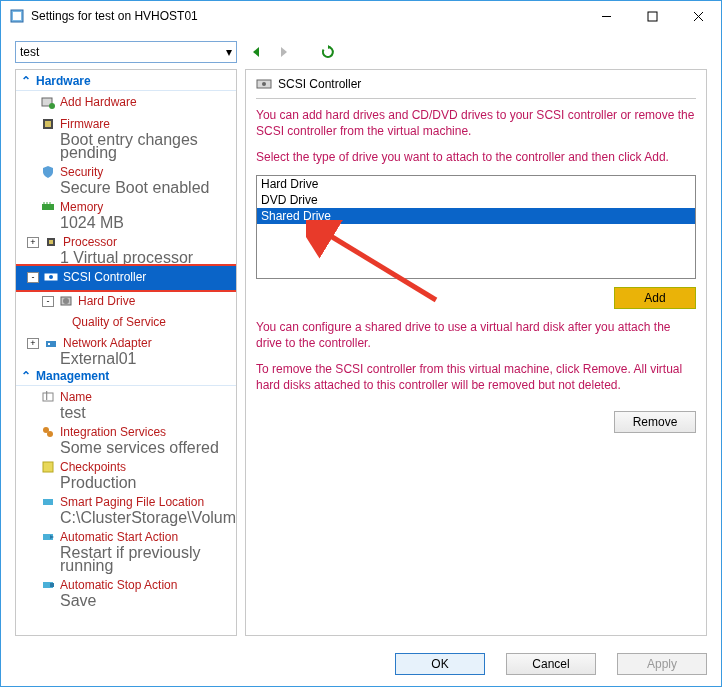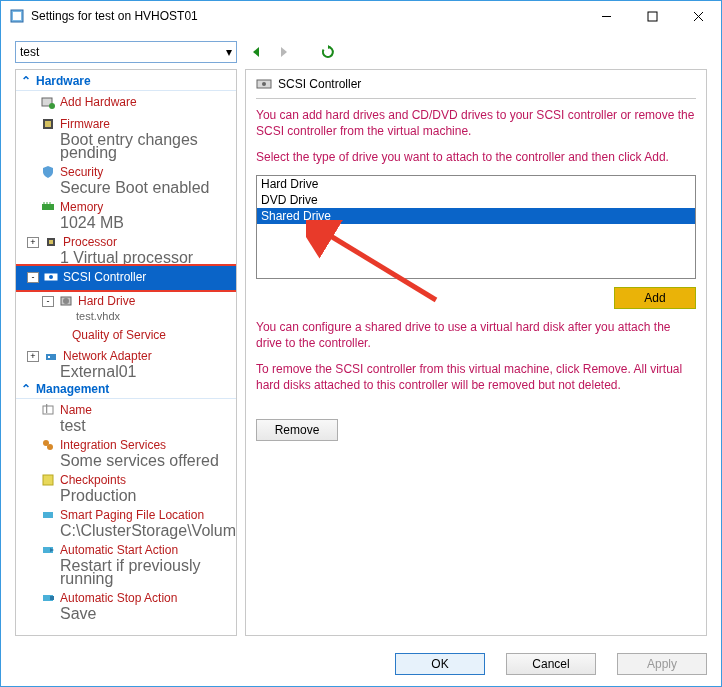--- a/index.html
+++ b/index.html
@@ -34,21 +34,21 @@
 .rp-header .h-icon { width: 16px; height: 16px; }
 .rp-text { color: #be185d; line-height: 16px; margin-bottom: 10px; }
 .drivebox { border: 1px solid #888; height: 104px; background: #fff; margin-bottom: 8px; }
 .drivebox .opt { padding: 1px 4px; }
 .drivebox .opt.sel { background: #0a64c8; color: #fff; }
 .addrow { display: flex; justify-content: flex-end; margin-bottom: 10px; }
 .btn { min-width: 82px; height: 22px; border: 1px solid #adadad; background: linear-gradient(#f8f8f8,#e8e8e8); padding: 0 12px; display:inline-flex; align-items:center; justify-content:center; }
 .btn.yellow { background: #eab308; border-color: #a6b000; text-align: center; }
 .btn.primary { border-color: #2a7ac8; background: #e7f2fb; }
 .btn.disabled { color: #9a9a9a; background: #f2f2f2; }
-.removerow { display: flex; justify-content: flex-start; margin-top: 16px; }
+.removerow { display: flex; justify-content: flex-end; margin-top: 8px; }
 .footer { height: 44px; border-top: 0; display: flex; justify-content: flex-end; align-items: center; gap: 21px; padding: 0 14px; }
 .arrow-annot { position: absolute; top: 150px; left: 60px; pointer-events: none; }
 svg { display: block; }
 </style>
 </head>
 <body>
 
 <div class="titlebar">
   <span class="title-icon">
     <svg width="16" height="16">
@@ -199,21 +199,20 @@
           <span style="width:18px"></span>
           <span class="exp">-</span>
           <span class="ico">
             <svg width="14" height="14">
               <rect x="2" y="3" width="10" height="8" fill="#c8c8c8" stroke="#666"></rect>
               <circle cx="7" cy="7" r="3" fill="#888"></circle>
             </svg>
           </span>
           <span class="lbl">Hard Drive</span>
         </div>
-      <div class="tree-sub2">test.vhdx</div>
     </div>
 
     <div class="tree-item">
       <div class="tree-row">
           <span class="indent3"></span>
           <span class="lbl">Quality of Service</span>
         </div>
     </div>
 
     <div class="tree-item">

